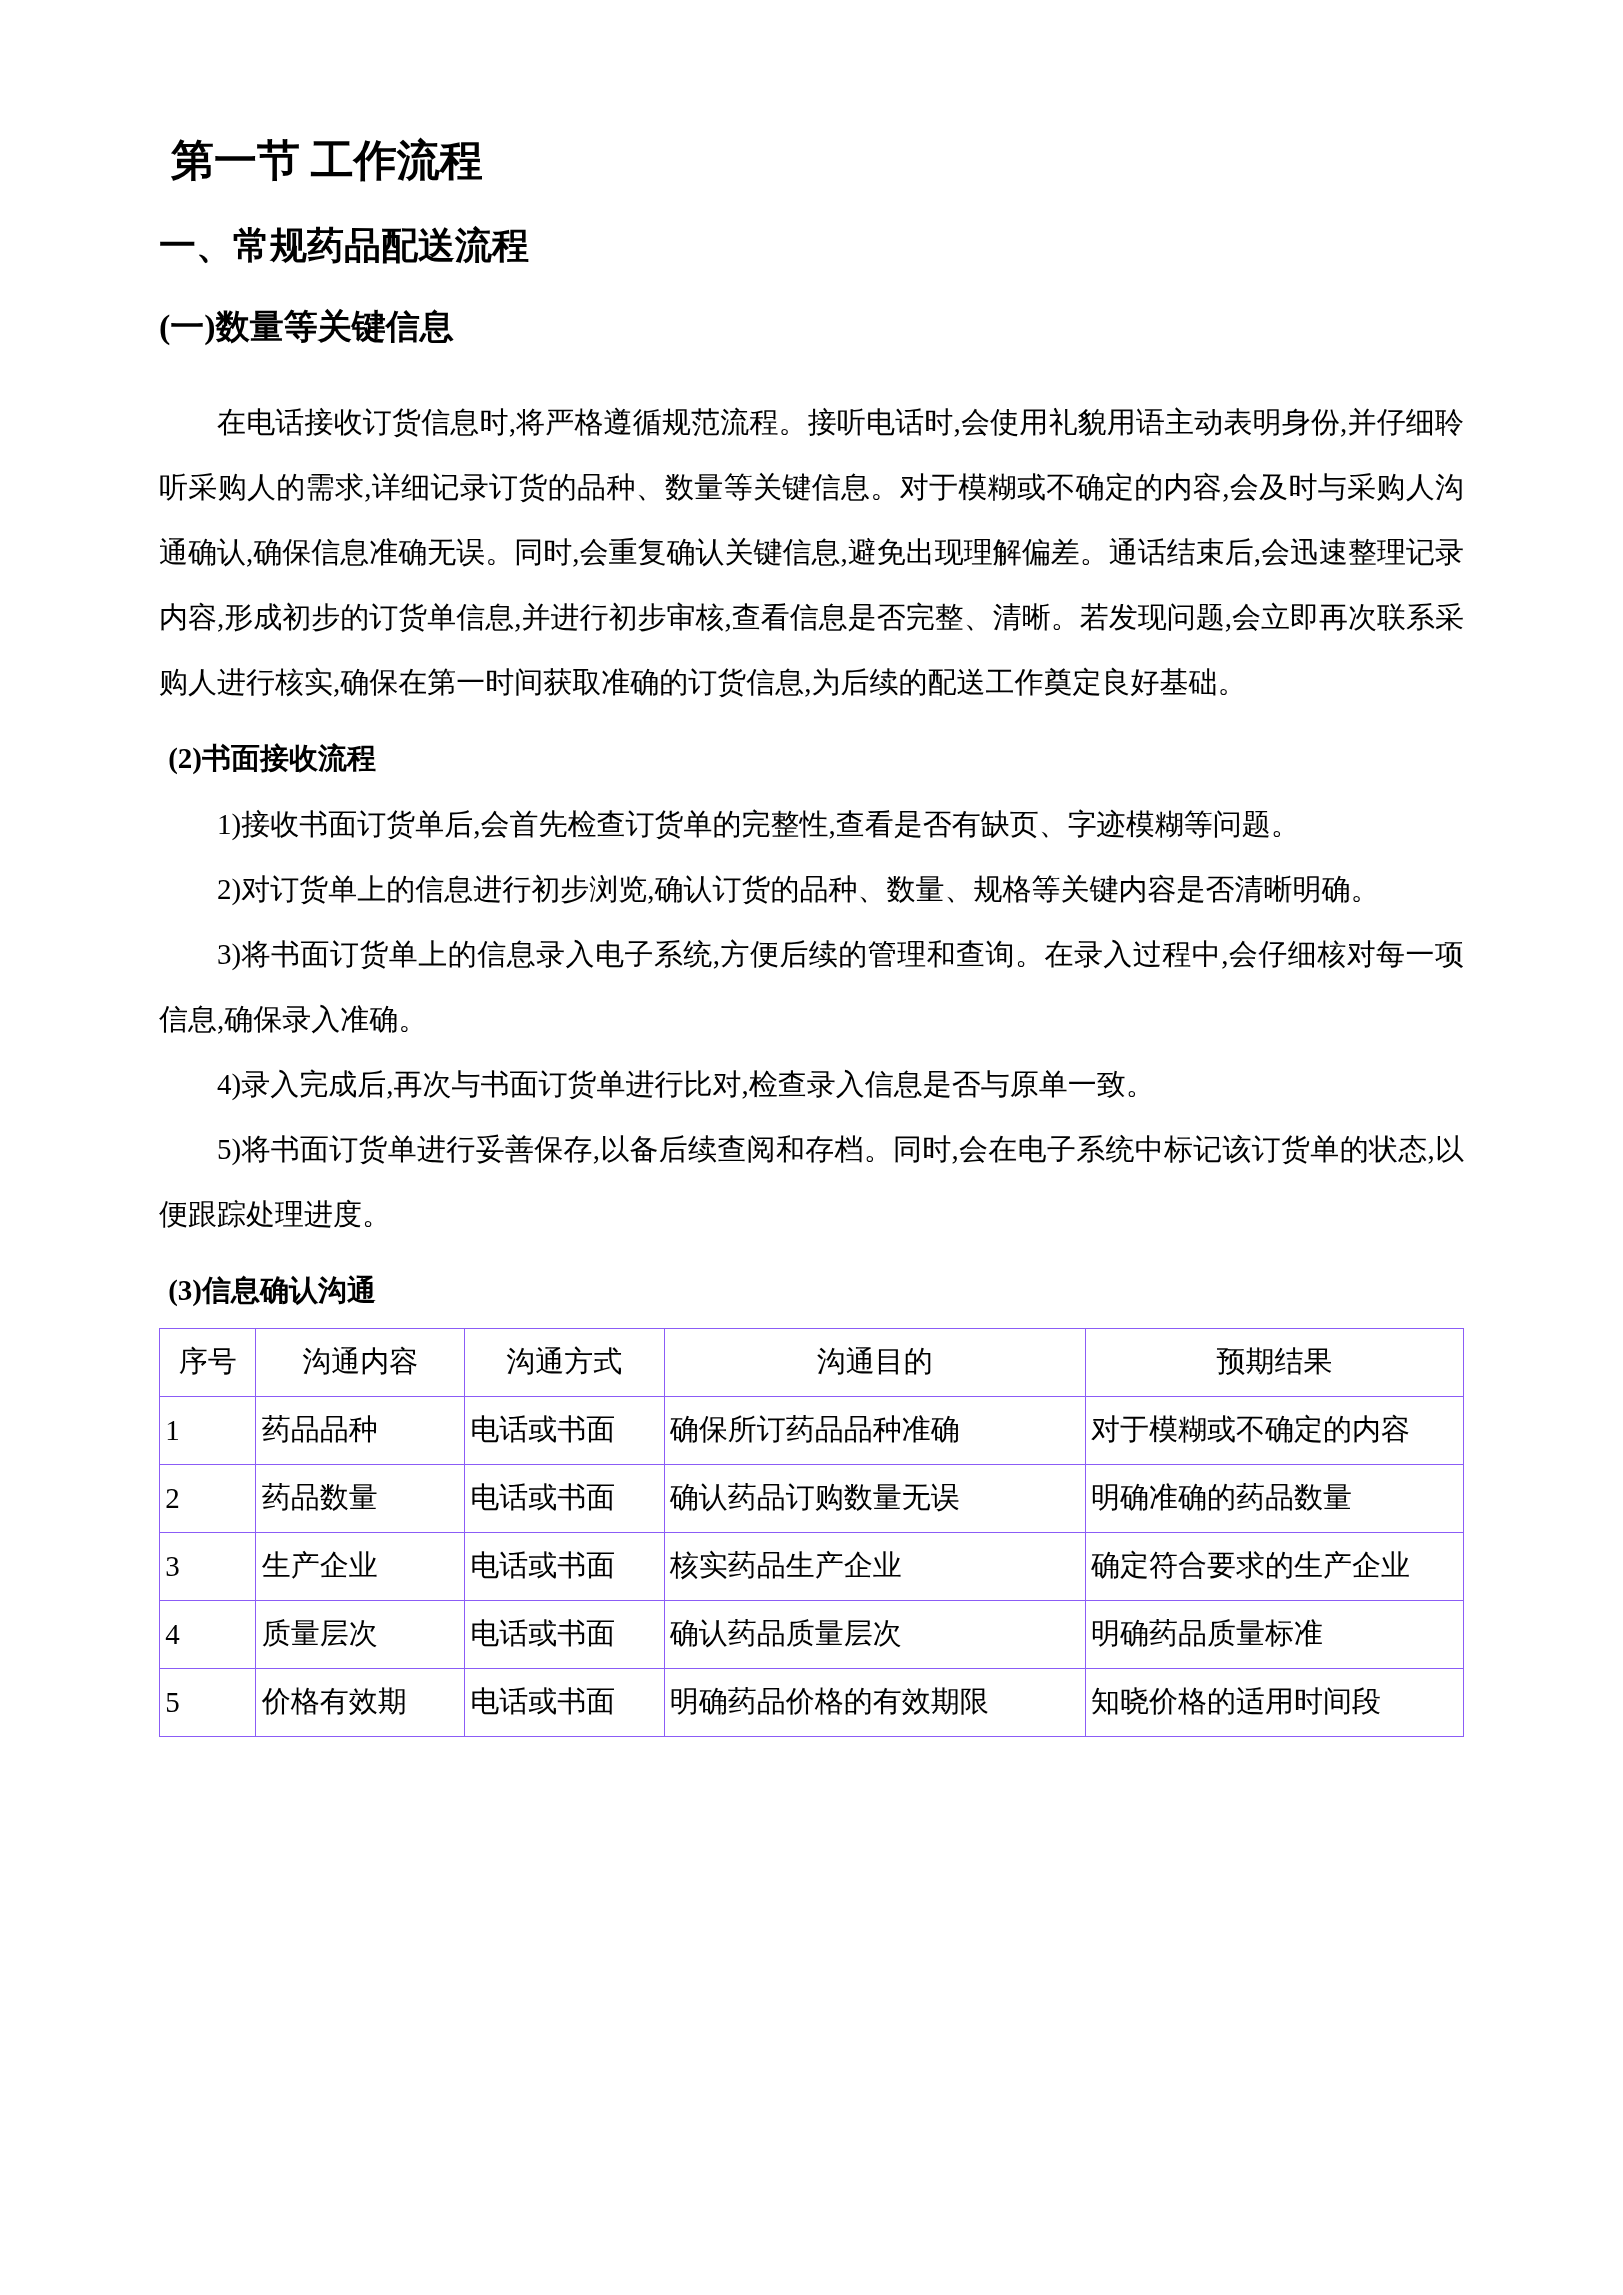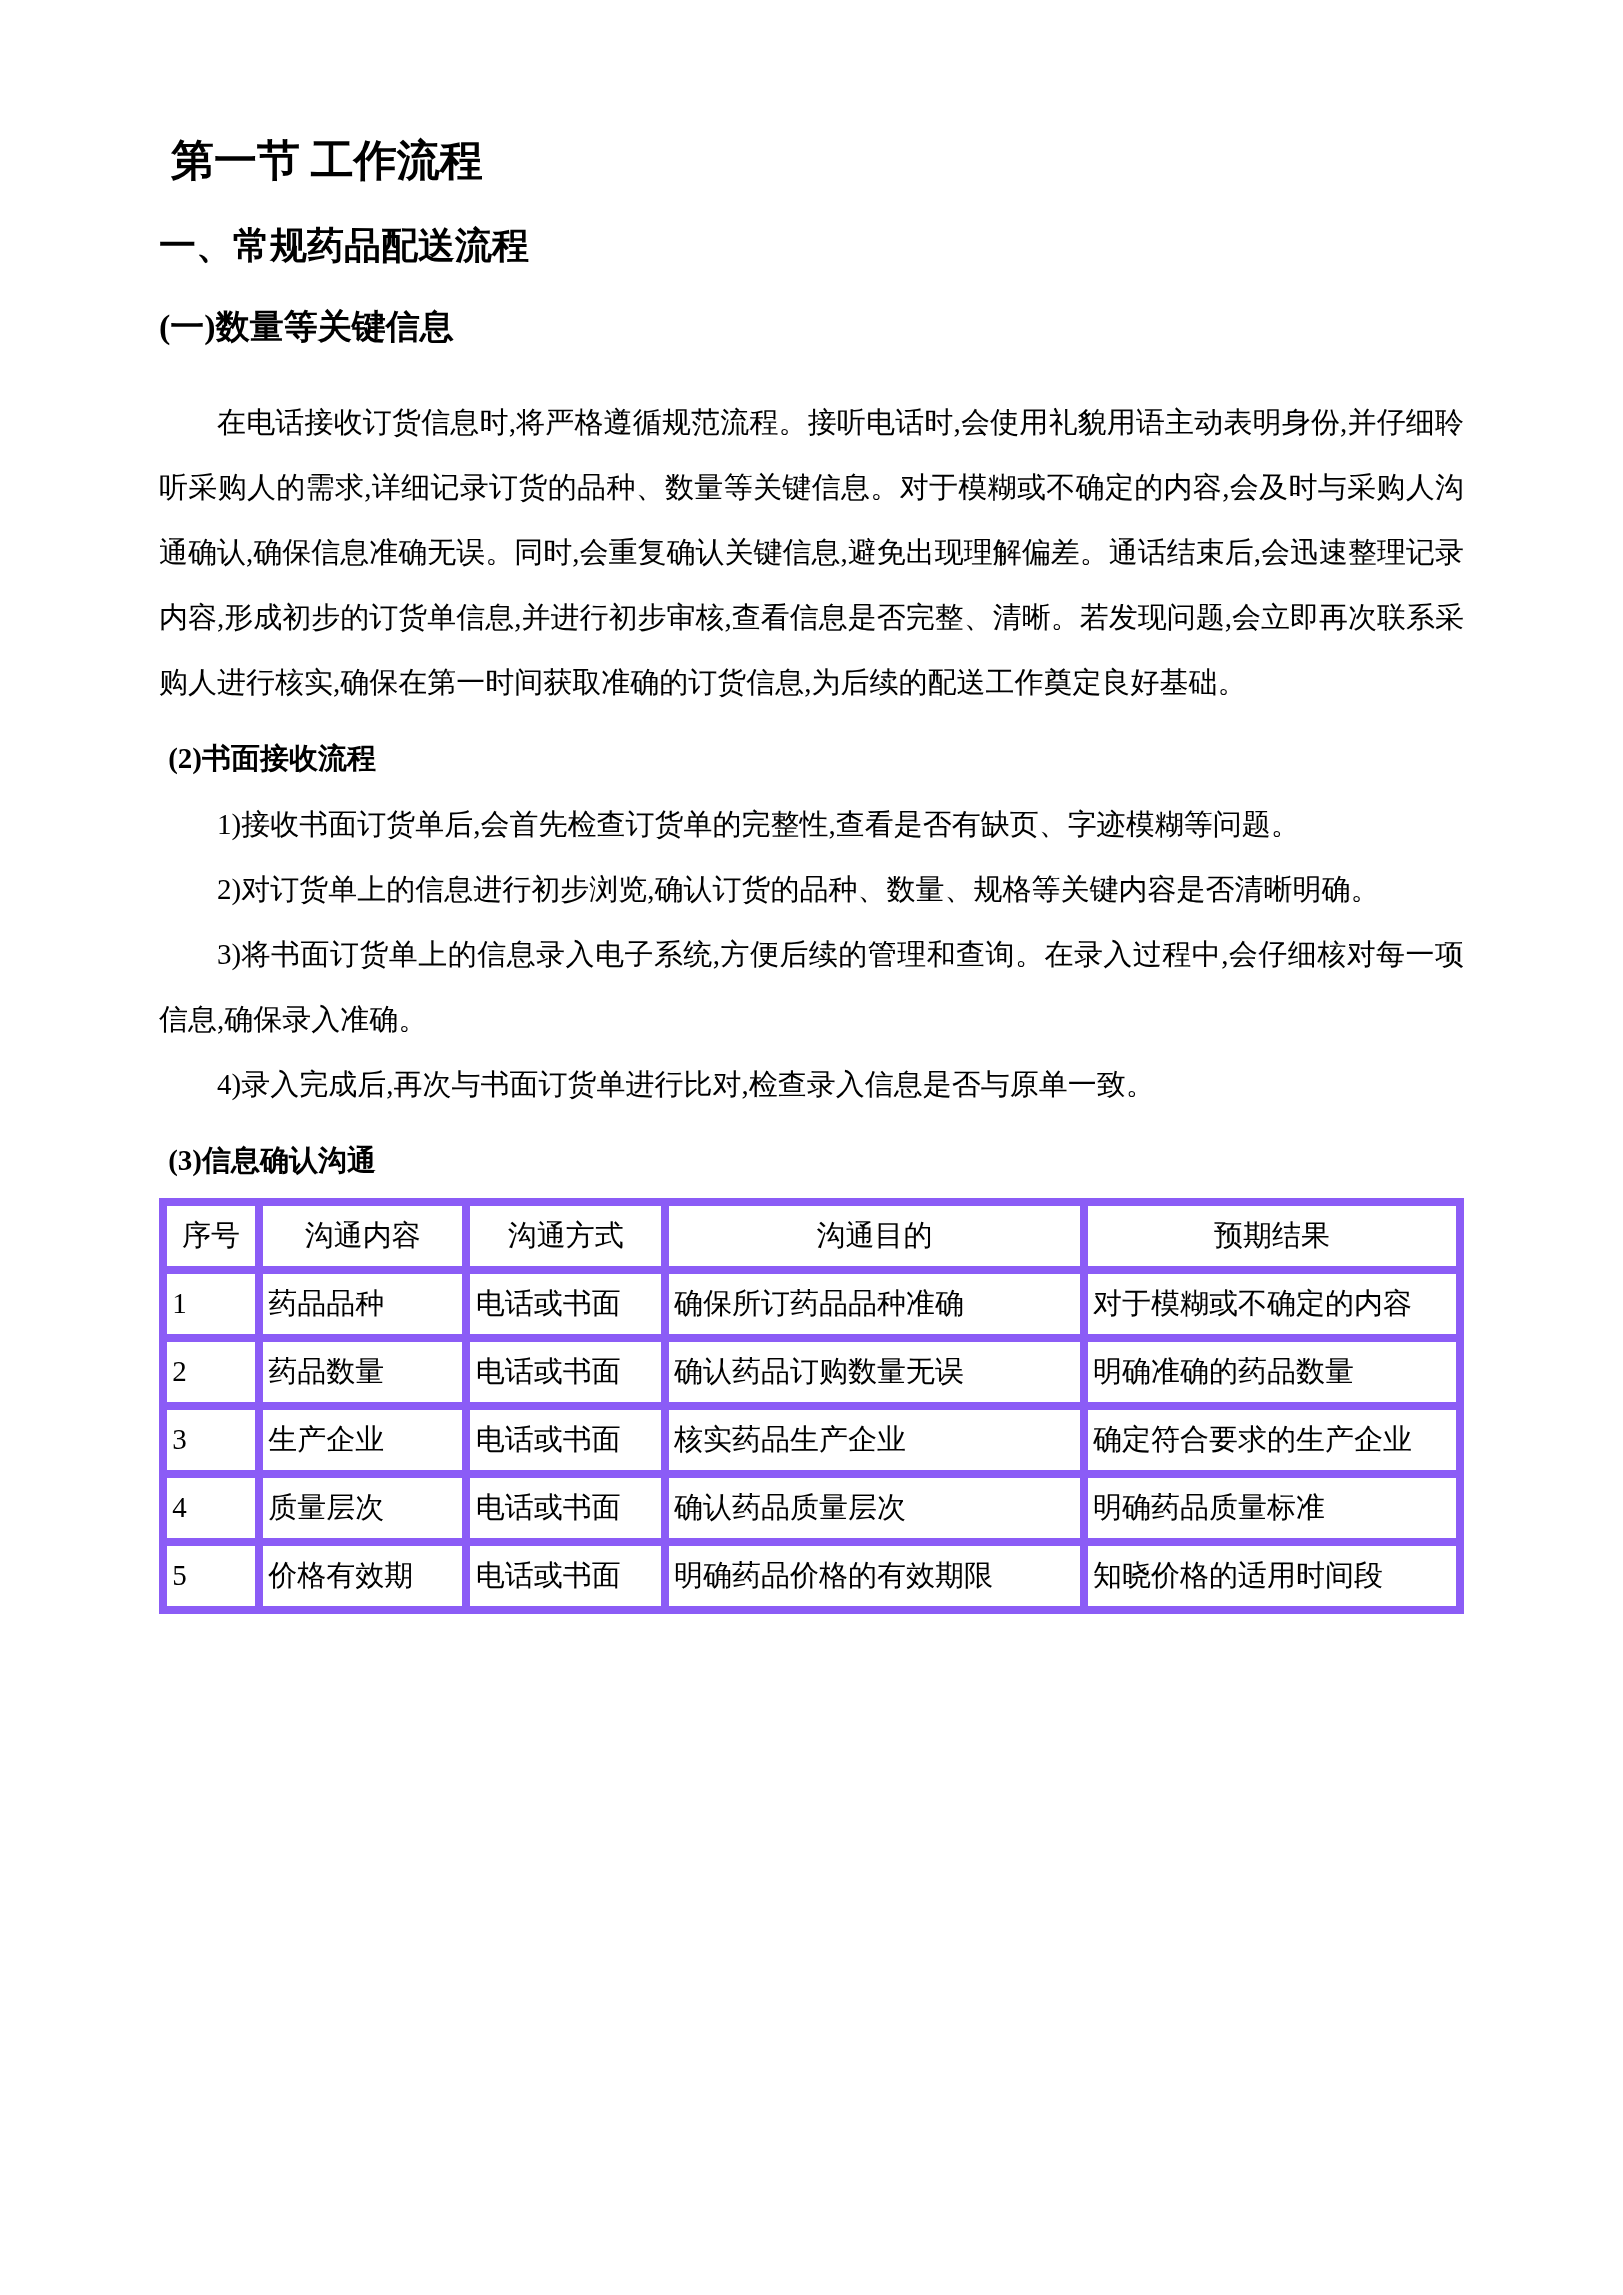--- a/index.html
+++ b/index.html
@@ -71,21 +71,21 @@
   }
   .comm-table {
     width: 100%;
     border-collapse: collapse;
     table-layout: fixed;
     margin-top: 18.3px;
     font-size: 29px;
   }
   .comm-table th,
   .comm-table td {
-    border: 8px solid #8b5cf6;
+    border: 1px solid #8b5cf6;
     height: 68px;
     vertical-align: middle;
     font-weight: normal;
     padding: 2.6px 5.2px;
     box-sizing: border-box;
     overflow: hidden;
     white-space: nowrap;
   }
   .col-seq     { width: 7.4%; }
   .col-content { width: 16.0%; }
@@ -108,20 +108,21 @@
 
 
   <p class="body-text">在电话接收订货信息时,将严格遵循规范流程。接听电话时,会使用礼貌用语主动表明身份,并仔细聆听采购人的需求,详细记录订货的品种、数量等关键信息。对于模糊或不确定的内容,会及时与采购人沟通确认,确保信息准确无误。同时,会重复确认关键信息,避免出现理解偏差。通话结束后,会迅速整理记录内容,形成初步的订货单信息,并进行初步审核,查看信息是否完整、清晰。若发现问题,会立即再次联系采购人进行核实,确保在第一时间获取准确的订货信息,为后续的配送工作奠定良好基础。</p>
 
   <h6 class="h-level6 spaced">(2)书面接收流程</h6>
 
   <p class="body-text item">1)接收书面订货单后,会首先检查订货单的完整性,查看是否有缺页、字迹模糊等问题。</p>
   <p class="body-text item">2)对订货单上的信息进行初步浏览,确认订货的品种、数量、规格等关键内容是否清晰明确。</p>
   <p class="body-text item">3)将书面订货单上的信息录入电子系统,方便后续的管理和查询。在录入过程中,会仔细核对每一项信息,确保录入准确。</p>
   <p class="body-text item">4)录入完成后,再次与书面订货单进行比对,检查录入信息是否与原单一致。</p>
+  <p class="body-text item">5)将书面订货单进行妥善保存,以备后续查阅和存档。同时,会在电子系统中标记该订货单的状态,以便跟踪处理进度。</p>
 
   <h6 class="h-level6 spaced">(3)信息确认沟通</h6>
 
   <table class="comm-table">
     <colgroup>
       <col class="col-seq">
       <col class="col-content">
       <col class="col-method">
       <col class="col-purpose">
       <col class="col-result">

